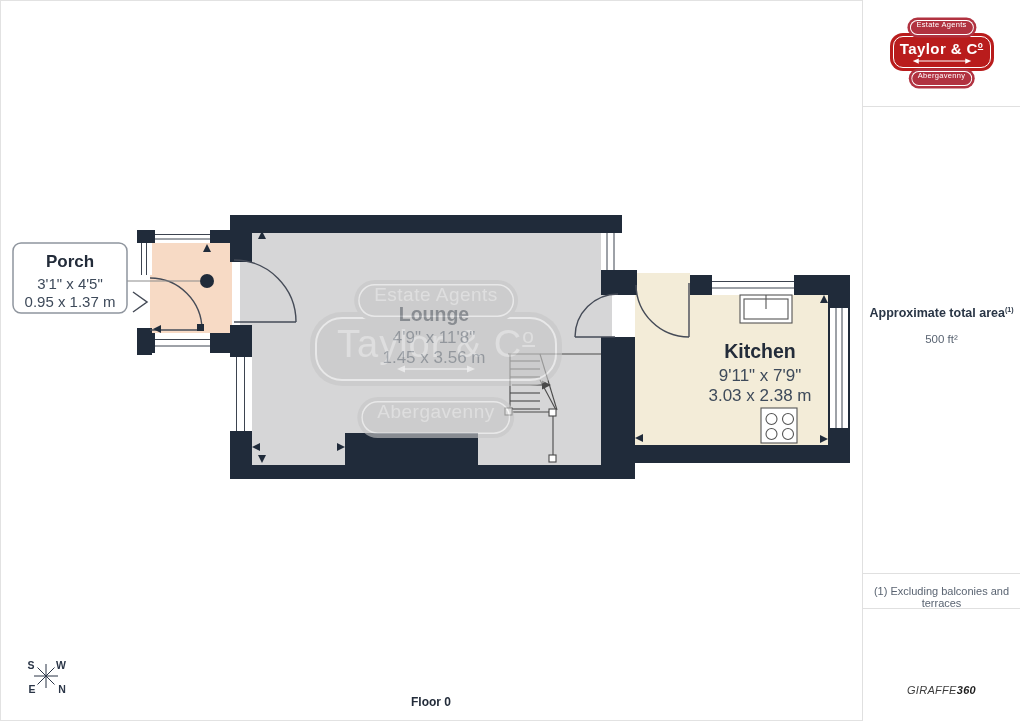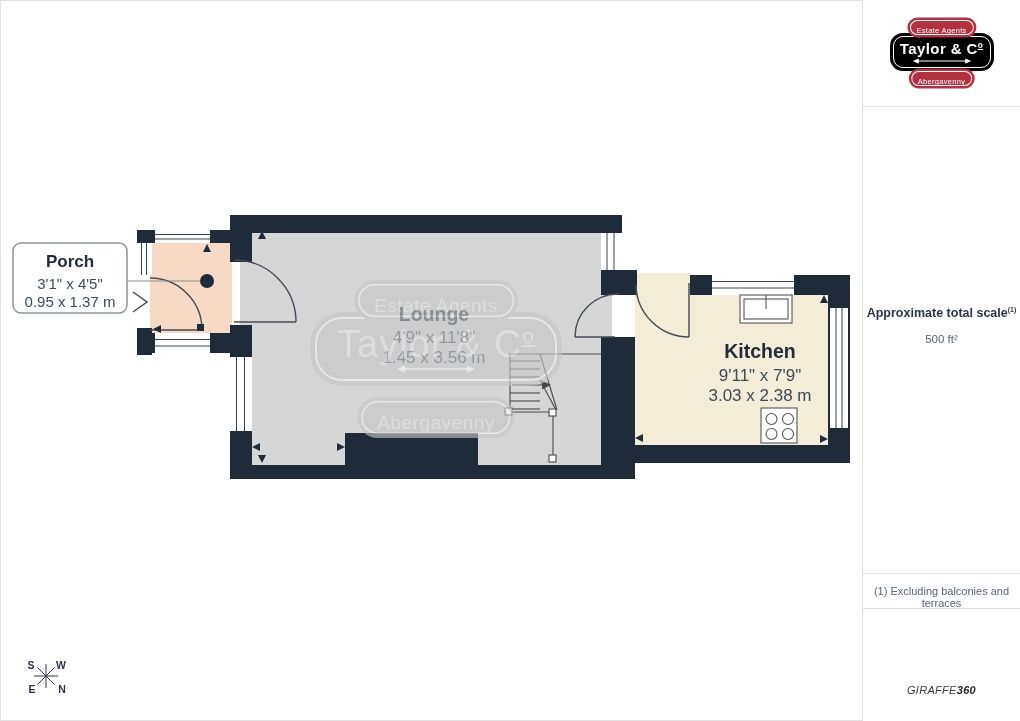--- a/index.html
+++ b/index.html
@@ -19,26 +19,26 @@
                  font-size:12px; font-weight:bold; color:#232c3a; }
 
   
   .totem { position:relative; }
   .totem-main { position:absolute; left:0; width:100%; z-index:1; }
   .totem-inner { position:absolute; display:flex; flex-direction:column; align-items:center;
                  justify-content:center; }
   .totem-title { white-space:nowrap; line-height:1; }
   .totem-sup { font-size:0.55em; vertical-align:super; text-decoration:underline; }
   .totem-pill { position:absolute; left:50%; transform:translateX(-50%); z-index:2;
-                display:flex; align-items:flex-end; justify-content:center; white-space:nowrap; }
+                display:flex; align-items:flex-start; justify-content:center; white-space:nowrap; }
   .totem-arrow { display:block; }
 
   
   .totem.red { width:104px; height:66px; color:#fff; }
-  .totem.red .totem-main { top:13px; height:38px; background:#000000; border-radius:13px; }
+  .totem.red .totem-main { top:13px; height:38px; background:#b91c1c; border-radius:13px; }
   .totem.red .totem-inner { inset:3px; border:1.2px solid #fff; border-radius:10px; }
   .totem.red .totem-title { font-size:15px; font-weight:bold; letter-spacing:.4px; }
   .totem.red .totem-arrow { width:64px; height:6px; margin-top:2px; color:#fff; }
   .totem.red .totem-pill { height:15px; padding:0 7px; font-size:7.5px; letter-spacing:.3px;
         background:#b13240; border-radius:8px;
         box-shadow: inset 0 0 0 1px #fff, 0 0 0 2.5px #b13240; }
   .totem.red .totem-top { top:0; }
   .totem.red .totem-bottom { bottom:0; }
 
   
@@ -258,20 +258,21 @@
         </div>
       </div>
       <div class="totem-pill totem-top">
         <span>Estate Agents</span>
         </div>
       <div class="totem-pill totem-bottom">
         <span>Abergavenny</span>
         </div>
     </div>
 
+    <div class="floor-label">Floor 0</div>
   </div>
 
   <div class="sidebar">
 
     <div class="sb-logo">
       <div class="totem red">
         <div class="totem-main">
           <div class="totem-inner">
             <div class="totem-title"><span>Taylor &amp; C</span><span class="totem-sup">o</span></div>
             <svg class="totem-arrow" viewBox="0 0 80 8">
@@ -286,21 +287,21 @@
           </div>
         <div class="totem-pill totem-bottom">
           <span>Abergavenny</span>
           </div>
       </div>
     </div>
 
     <div class="sb-div sb-div1"></div>
 
     <div class="sb-area">
-      <div class="sb-area-title"><span>Approximate total scale</span><sup>(1)</sup></div>
+      <div class="sb-area-title"><span>Approximate total area</span><sup>(1)</sup></div>
       <div class="sb-area-val">500 ft²</div>
     </div>
 
     <div class="sb-div sb-div2"></div>
     <div class="sb-note">(1) Excluding balconies and terraces</div>
     <div class="sb-div sb-div3"></div>
 
 
     <div class="sb-credit"><span>GIRAFFE</span><b>360</b></div>
   </div>

